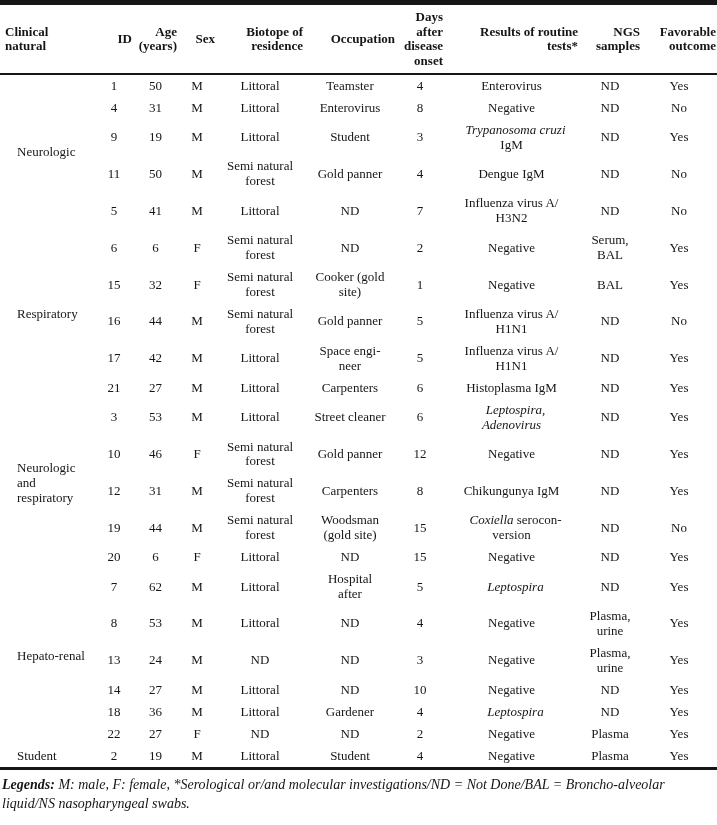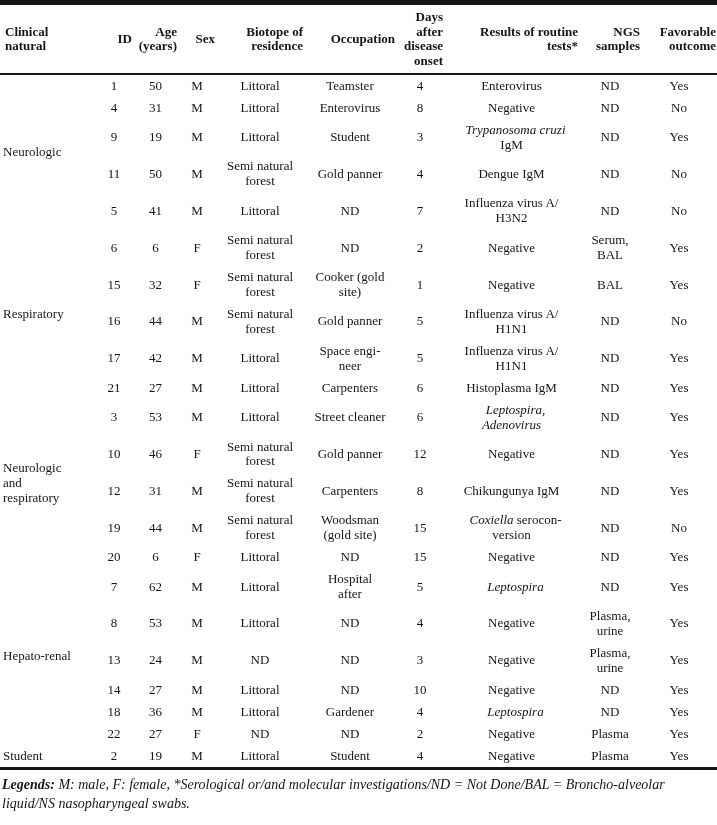--- a/index.html
+++ b/index.html
@@ -31,21 +31,21 @@
   tbody td {
     font-size: 13px;
     line-height: 1.15;
     text-align: center;
     vertical-align: middle;
     white-space: pre-line;
     padding: 3.5px 1px;
   }
   tbody td.cluster {
     text-align: left;
-    padding-left: 3px;
+    padding-left: 17px;
     white-space: pre-line;
   }
   .it { font-style: italic; margin-left: 8px; }
   .legend {
     font-size: 14px;
     line-height: 1.35;
     margin: 0;
     padding: 6px 4px 8px 2px;
     font-style: italic;
   }

